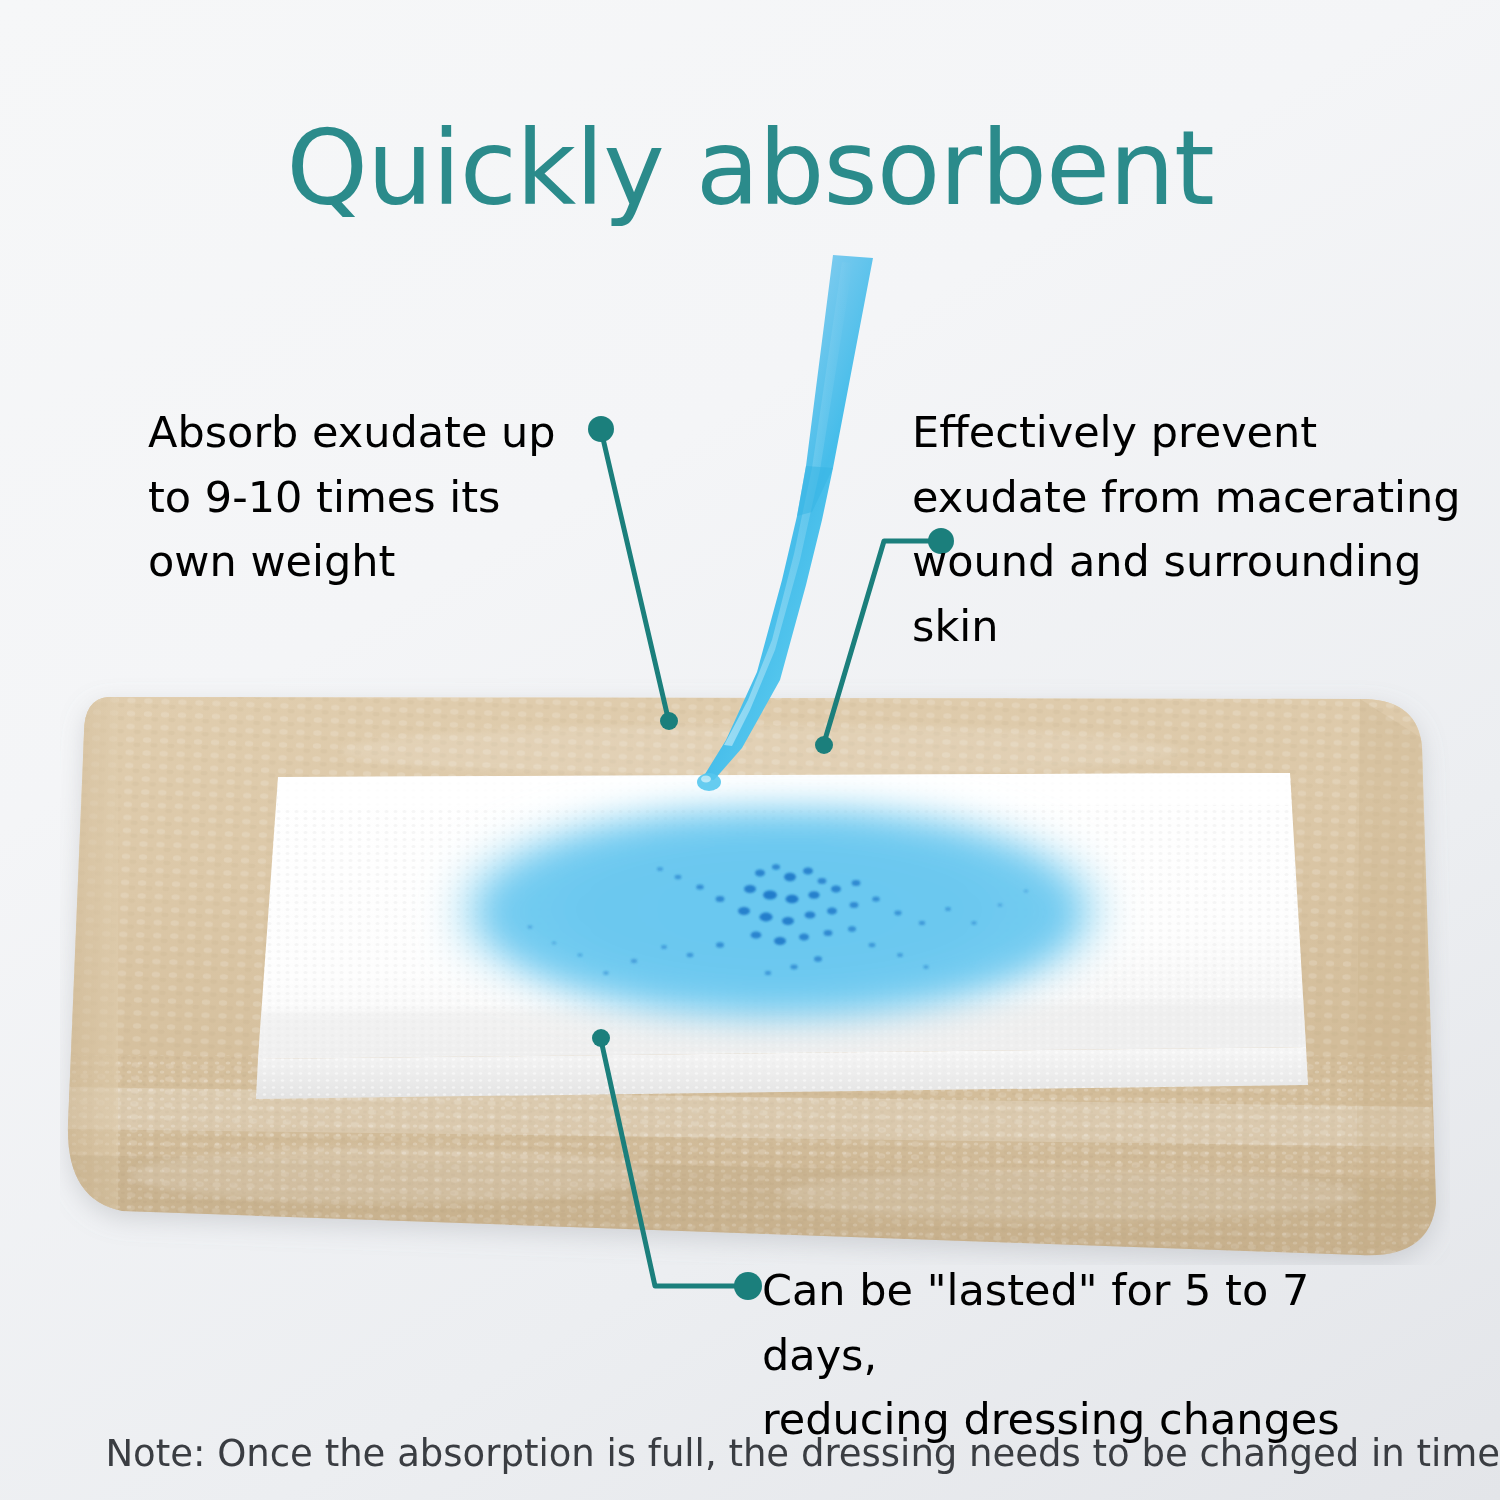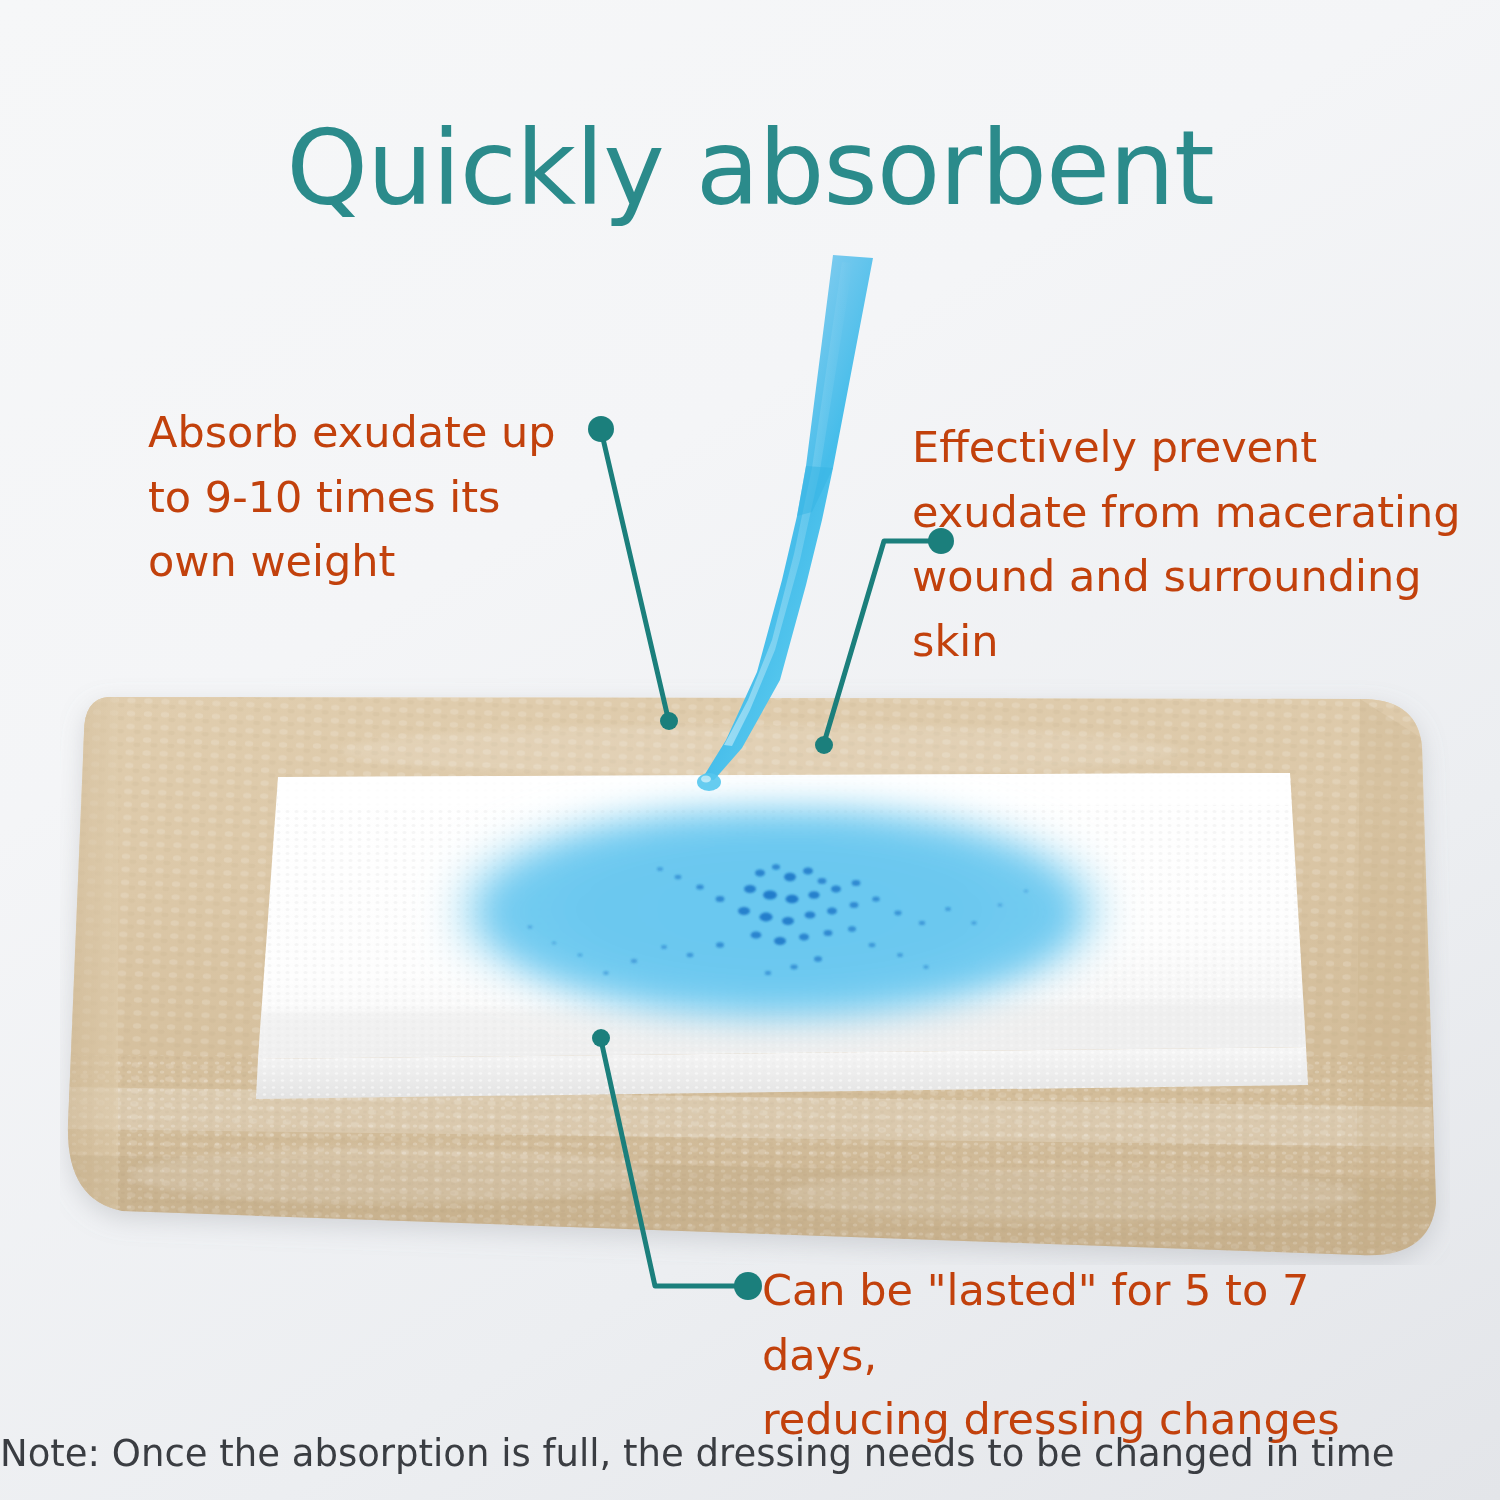--- a/index.html
+++ b/index.html
@@ -19,39 +19,40 @@
     font-weight:400;
     letter-spacing:-1px;
     color:#2b8b8b;
     font-family:"DejaVu Sans", sans-serif;
     margin-top:28px;
   }
 
   
   .callout{
     position:absolute;
-    color:#c2410c;
+    color:#000000;
     font-family:"DejaVu Sans", sans-serif;
     font-size:43px;
     line-height:1.50;
     font-weight:400;
     white-space:pre-line;
   }
   #callout-left  {left:148px; top:400px;  width:470px;}
-  #callout-right {left:912px; top:400px;  width:580px;margin-top:15px;}
+  #callout-right {left:912px; top:400px;  width:580px;}
   #callout-bottom{left:762px; top:1258px; width:620px;}
 
   
   .note{
     position:absolute;left:0;right:0;top:1432px;
-    text-align:left;
+    text-align:right;
     color:#3a3d42;
     font-family:"DejaVu Sans", sans-serif;
     font-size:37px;
     font-weight:400;
+    padding-left:20px;
   }
 
   
   svg.overlay{position:absolute;left:0;top:0;width:1500px;height:1500px;pointer-events:none;}
 
   
   .product{position:absolute;left:60px;top:655px;width:1390px;height:610px;}
 </style>
 </head>
 <body>

